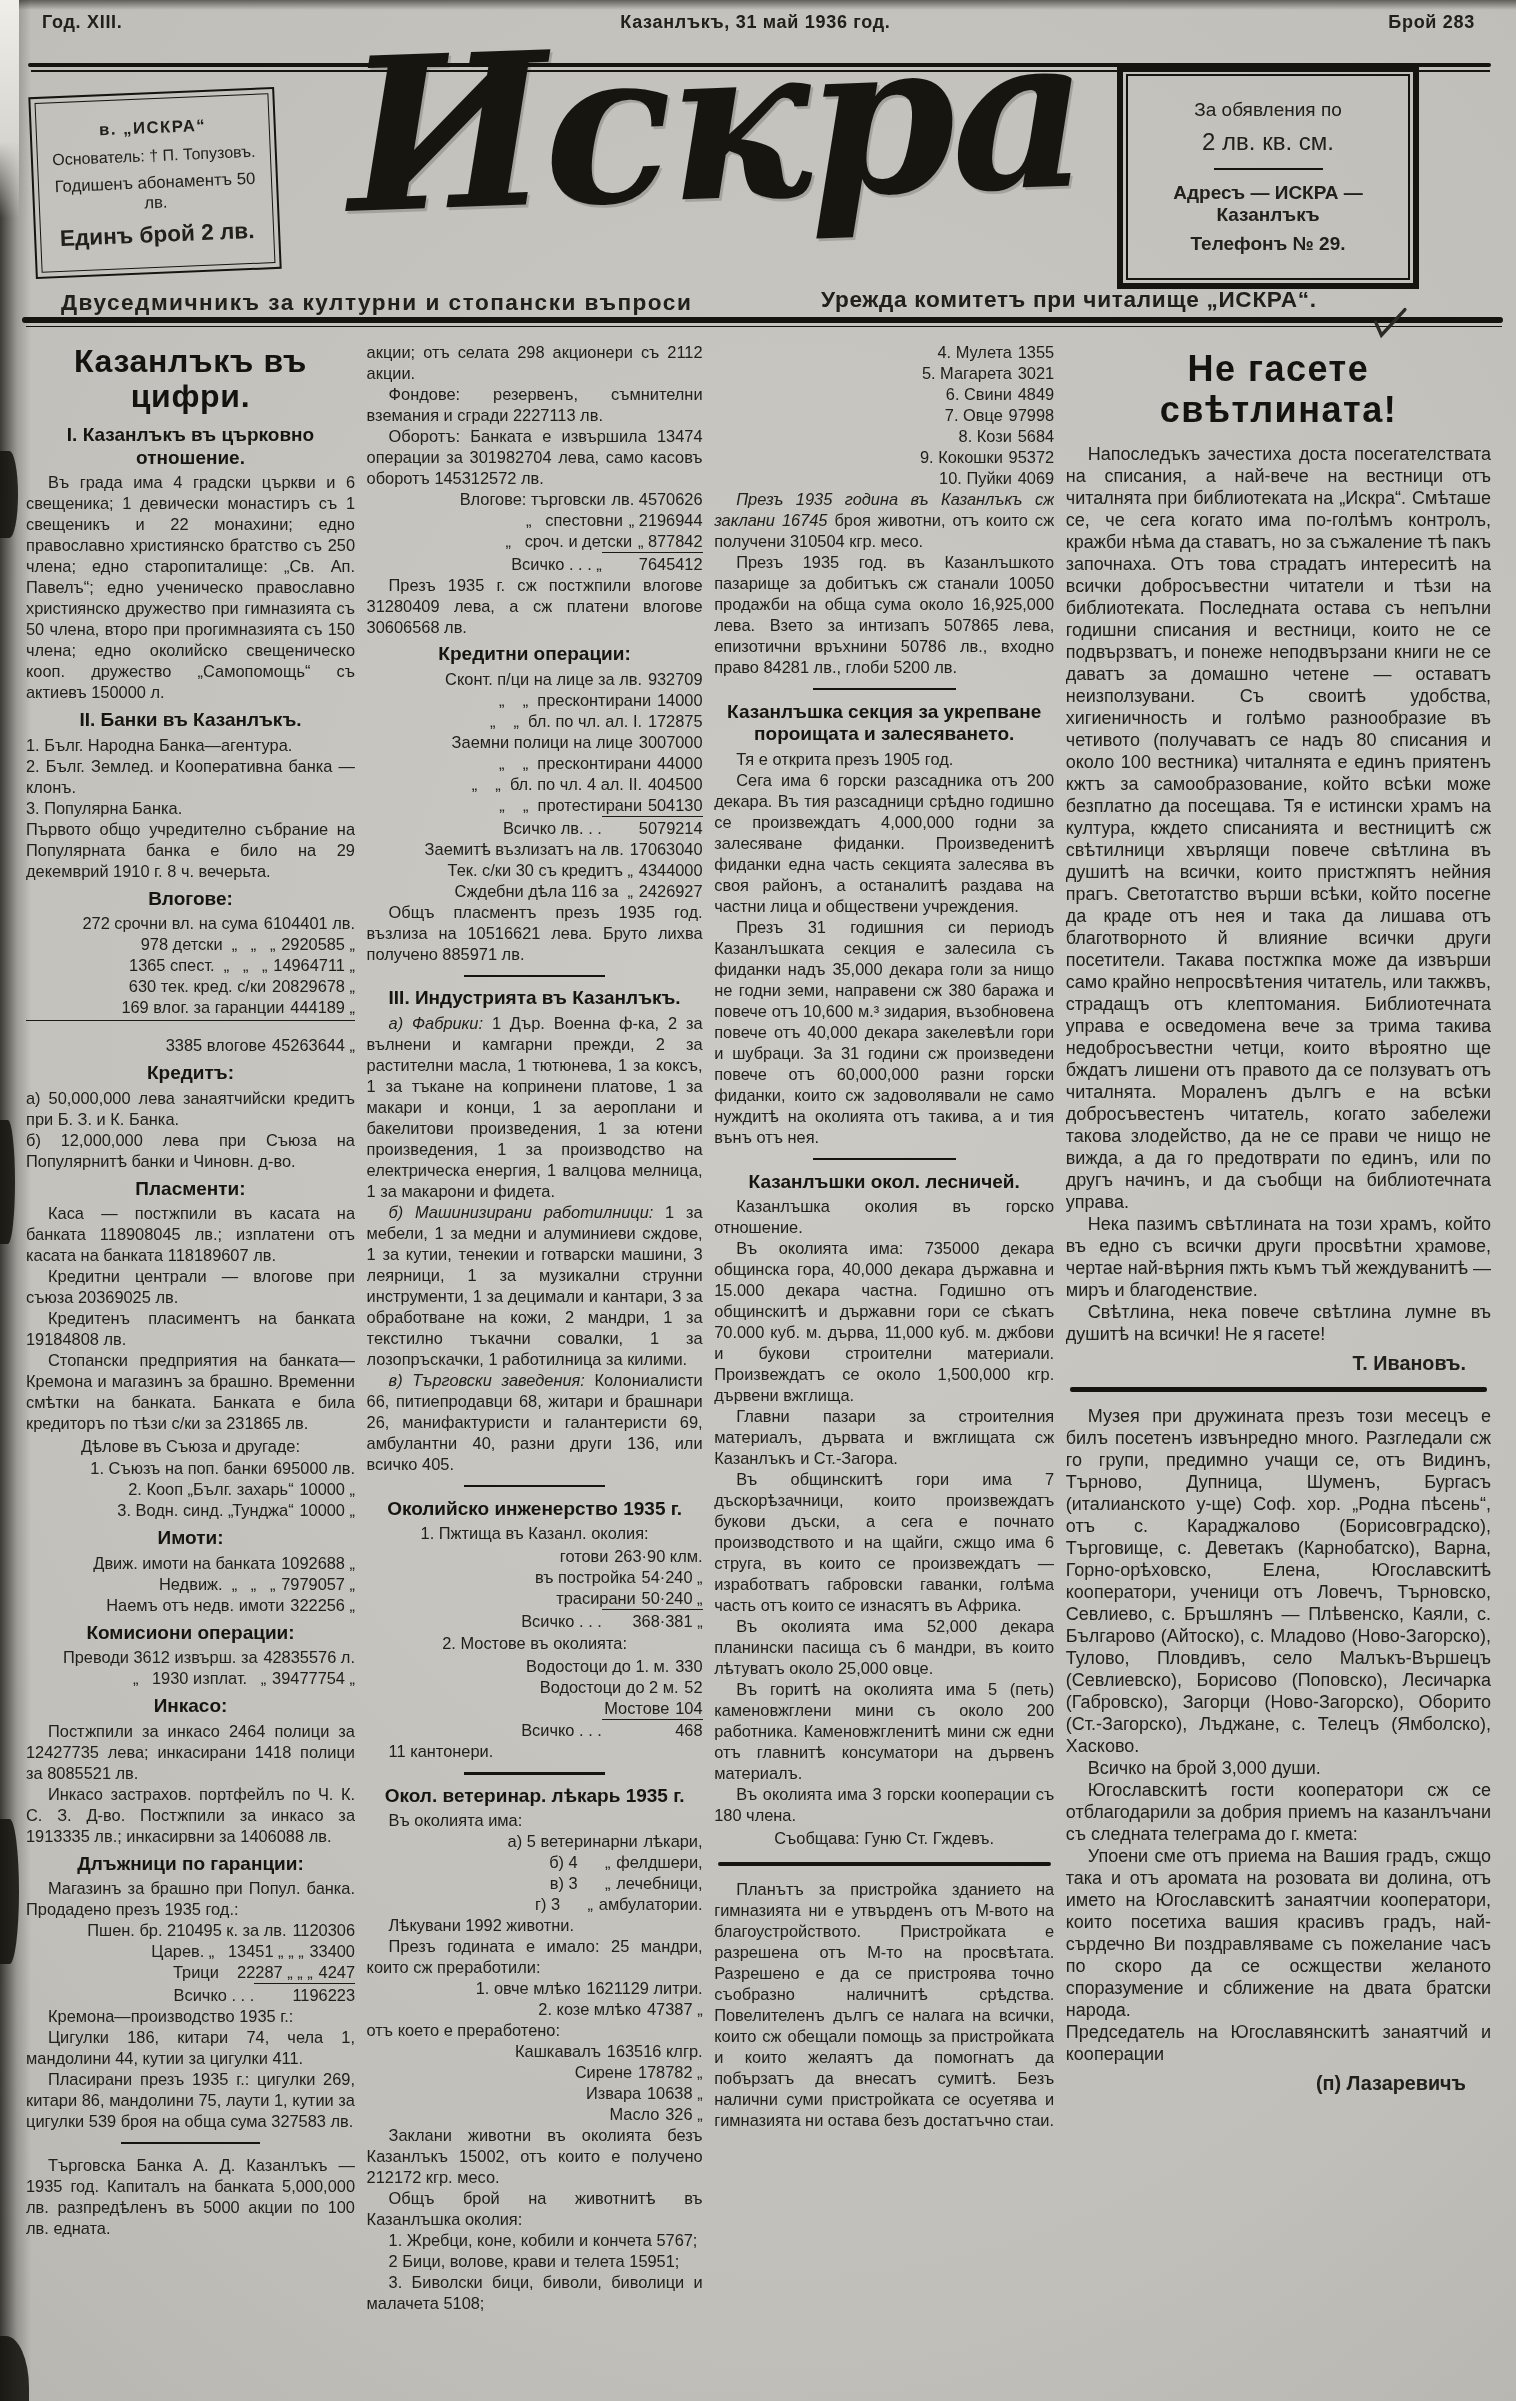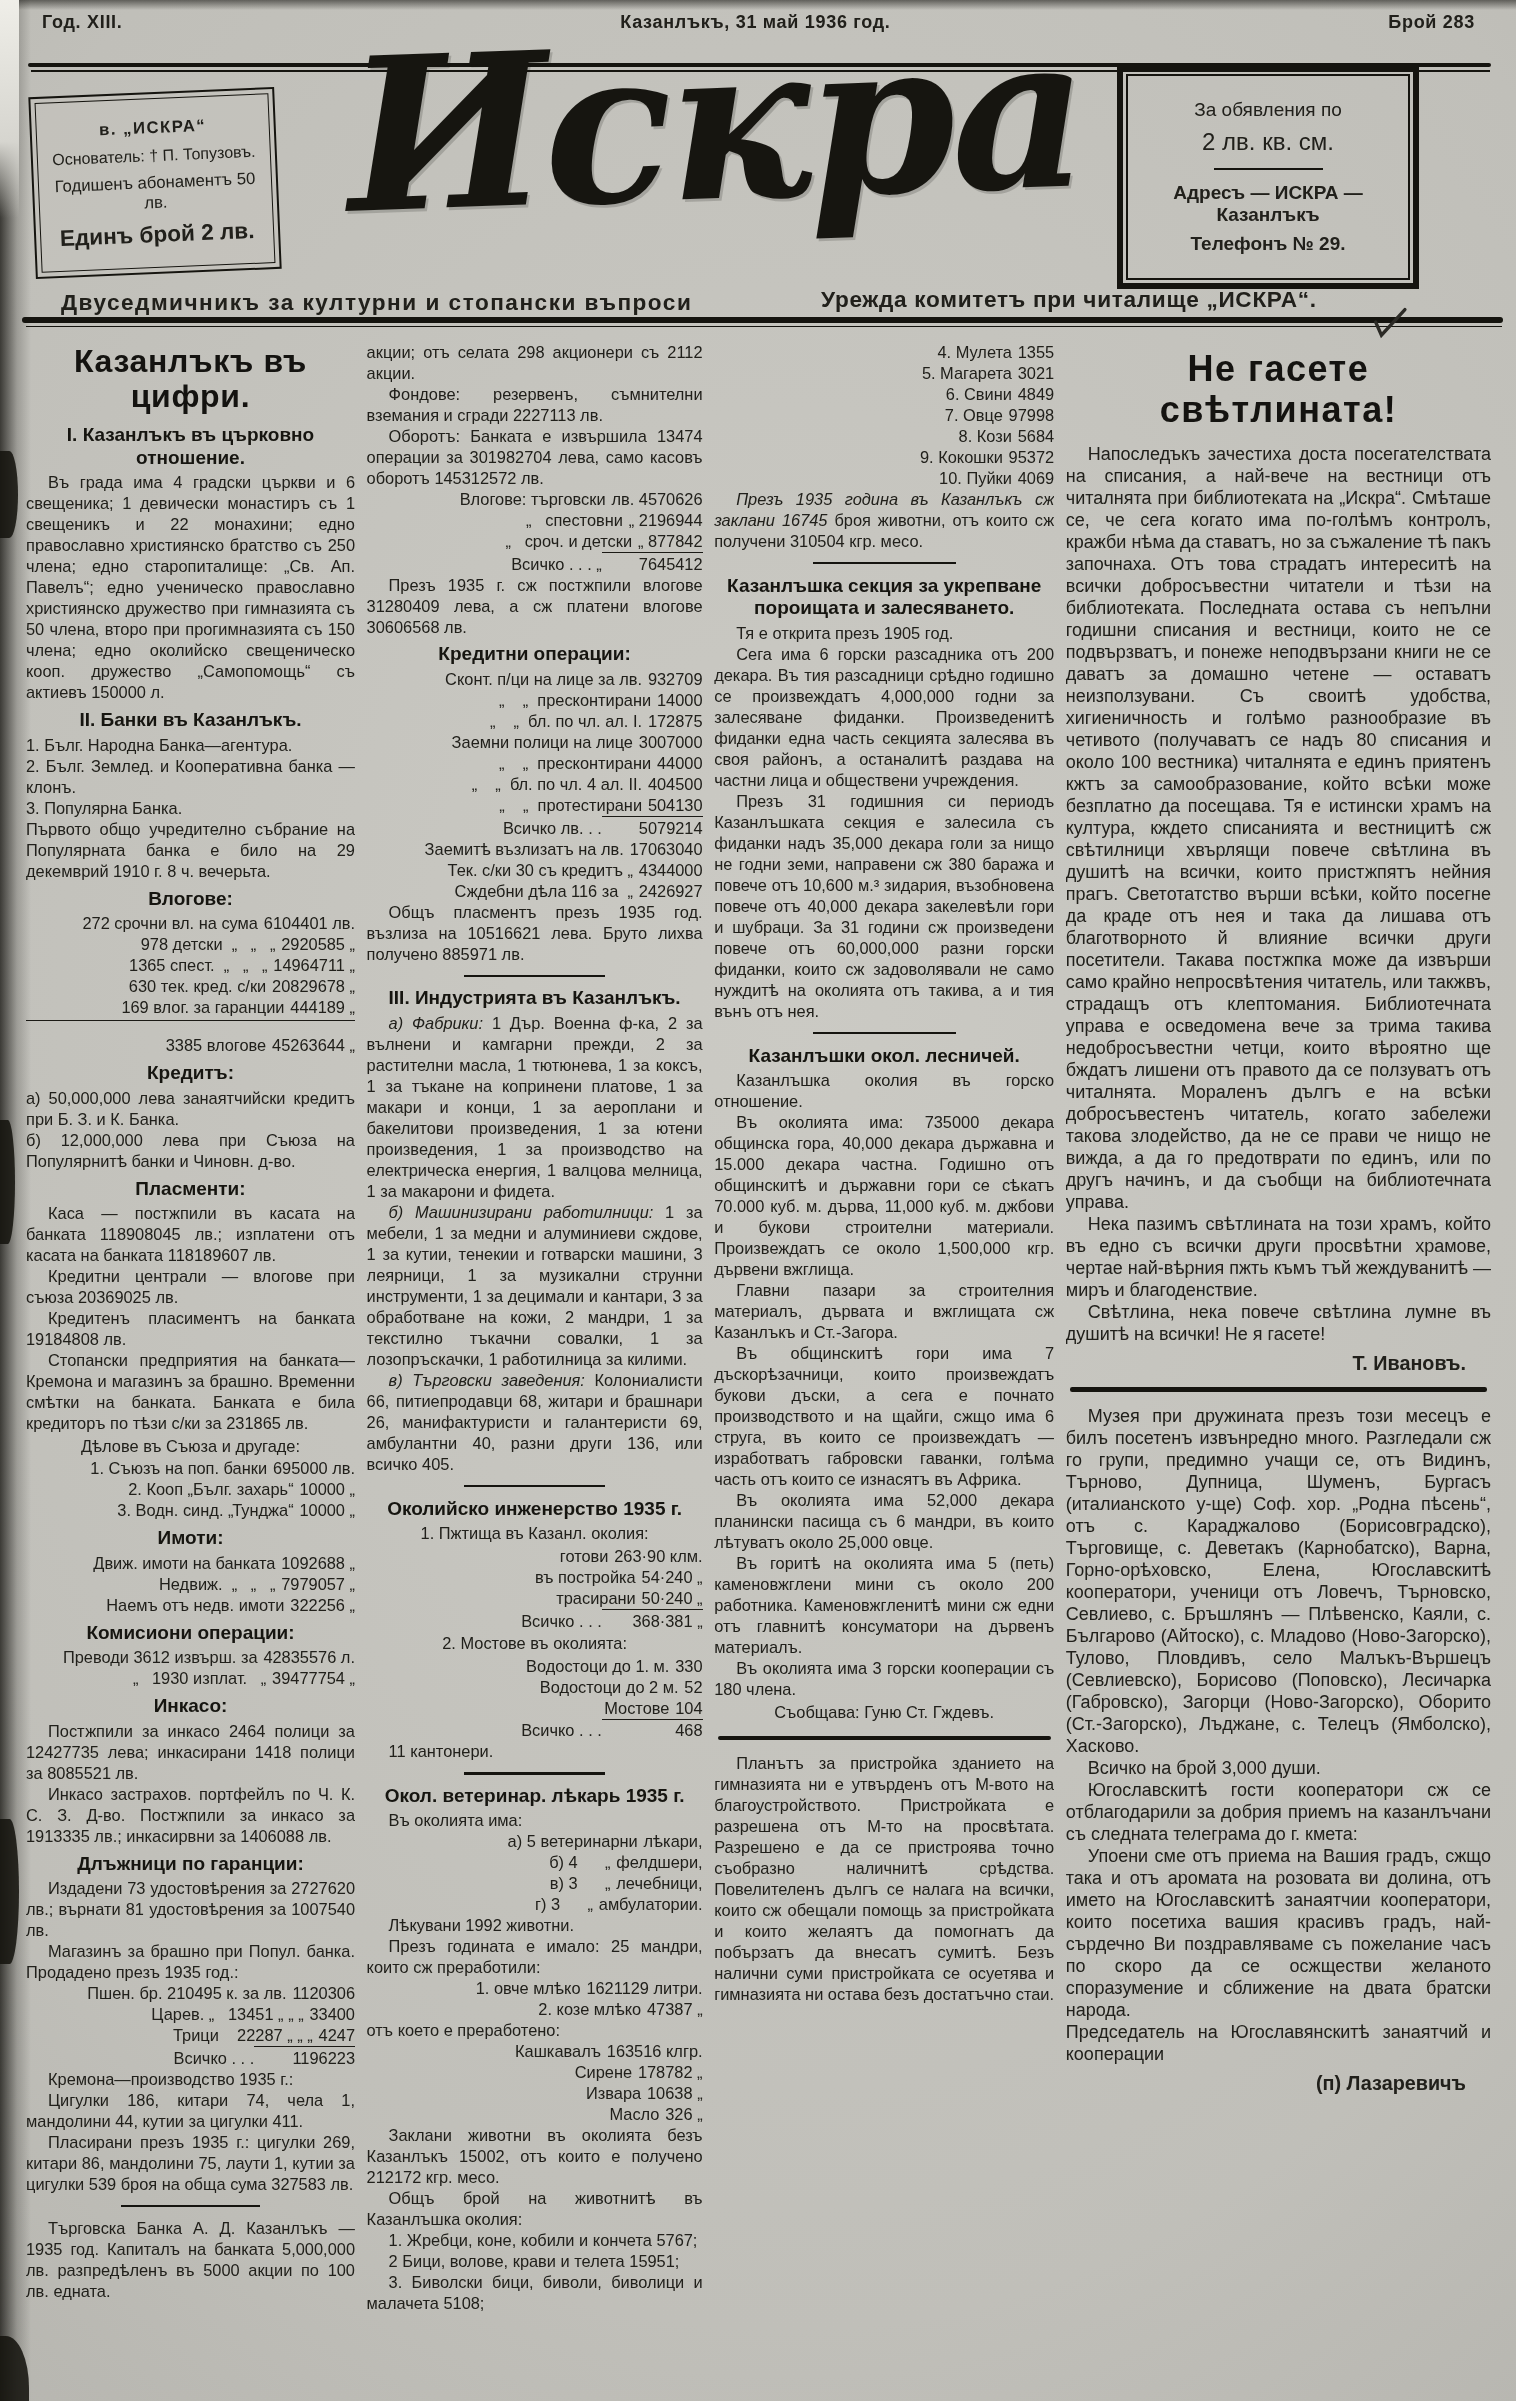--- a/index.html
+++ b/index.html
@@ -200,21 +200,20 @@
           <span class="r" data-name="row-value">42835576 л.</span>
         </div>
         <div class="row" data-name="data-row">
           <span class="l" data-name="row-label">„   1930 изплат.   „</span>
           <span class="r" data-name="row-value">39477754 „</span>
         </div>
         <div class="h2" data-name="section-heading">Инкасо:</div>
         <p class="para" data-name="paragraph">Постжпили за инкасо 2464 полици за 12427735 лева; инкасирани 1418 полици за 8085521 лв.</p>
         <p class="para" data-name="paragraph">Инкасо застрахов. портфейлъ по Ч. К. С. З. Д-во. Постжпили за инкасо за 1913335 лв.; инкасирвни за 1406088 лв.</p>
         <div class="h2" data-name="section-heading">Длъжници по гаранции:</div>
-        <p class="para" data-name="paragraph">Издадени 73 удостовѣрения за 2727620 лв.; върнати 81 удостовѣрения за 1007540 лв.</p>
         <p class="para" data-name="paragraph">Магазинъ за брашно при Попул. банка. Продадено презъ 1935 год.:</p>
         <div class="row" data-name="data-row">
           <span class="l" data-name="row-label">Пшен. бр. 210495 к. за лв.</span>
           <span class="r" data-name="row-value">1120306</span>
         </div>
         <div class="row" data-name="data-row">
           <span class="l" data-name="row-label">Царев. „   13451 „ „ „</span>
           <span class="r" data-name="row-value">33400</span>
         </div>
         <div class="row" data-name="data-row">
@@ -415,20 +414,21 @@
         </div>
         <div class="row" data-name="data-row">
           <span class="l" data-name="row-label">9. Кокошки</span>
           <span class="r" data-name="row-value">95372</span>
         </div>
         <div class="row" data-name="data-row">
           <span class="l" data-name="row-label">10. Пуйки</span>
           <span class="r" data-name="row-value">4069</span>
         </div>
         <p class="para" data-name="paragraph"><span class="ld" data-name="paragraph-lead">Презъ 1935 година въ Казанлъкъ сж заклани 16745</span> броя животни, отъ които сж получени 310504 кгр. месо.</p>
+        <p class="para" data-name="paragraph">Презъ 1935 год. въ Казанлъшкото пазарище за добитъкъ сж станали 10050 продажби на обща сума около 16,925,000 лева. Взето за интизапъ 507865 лева, епизотични връхнини 50786 лв., входно право 84281 лв., глоби 5200 лв.</p>
         <div class="rule short" data-name="article-divider"></div>
         <div class="h2" data-name="section-heading">Казанлъшка секция за укрепване пороищата и залесяването.</div>
         <p class="para" data-name="paragraph">Тя е открита презъ 1905 год.</p>
         <p class="para" data-name="paragraph">Сега има 6 горски разсадника отъ 200 декара. Въ тия разсадници срѣдно годишно се произвеждатъ 4,000,000 годни за залесяване фиданки. Произведенитѣ фиданки една часть секцията залесява въ своя районъ, а останалитѣ раздава на частни лица и обществени учреждения.</p>
         <p class="para" data-name="paragraph">Презъ 31 годишния си периодъ Казанлъшката секция е залесила съ фиданки надъ 35,000 декара голи за нищо не годни земи, направени сж 380 баража и повече отъ 10,600 м.³ зидария, възобновена повече отъ 40,000 декара закелевѣли гори и шубраци. За 31 години сж произведени повече отъ 60,000,000 разни горски фиданки, които сж задоволявали не само нуждитѣ на околията отъ такива, а и тия вънъ отъ нея.</p>
         <div class="rule short" data-name="article-divider"></div>
         <div class="h2" data-name="section-heading">Казанлъшки окол. лесничей.</div>
         <p class="para" data-name="paragraph">Казанлъшка околия въ горско отношение.</p>
         <p class="para" data-name="paragraph">Въ околията има: 735000 декара общинска гора, 40,000 декара държавна и 15.000 декара частна. Годишно отъ общинскитѣ и държавни гори се сѣкатъ 70.000 куб. м. дърва, 11,000 куб. м. джбови и букови строителни материали. Произвеждатъ се около 1,500,000 кгр. дървени вжглища.</p>
         <p class="para" data-name="paragraph">Главни пазари за строителния материалъ, дървата и вжглищата сж Казанлъкъ и Ст.-Загора.</p>

